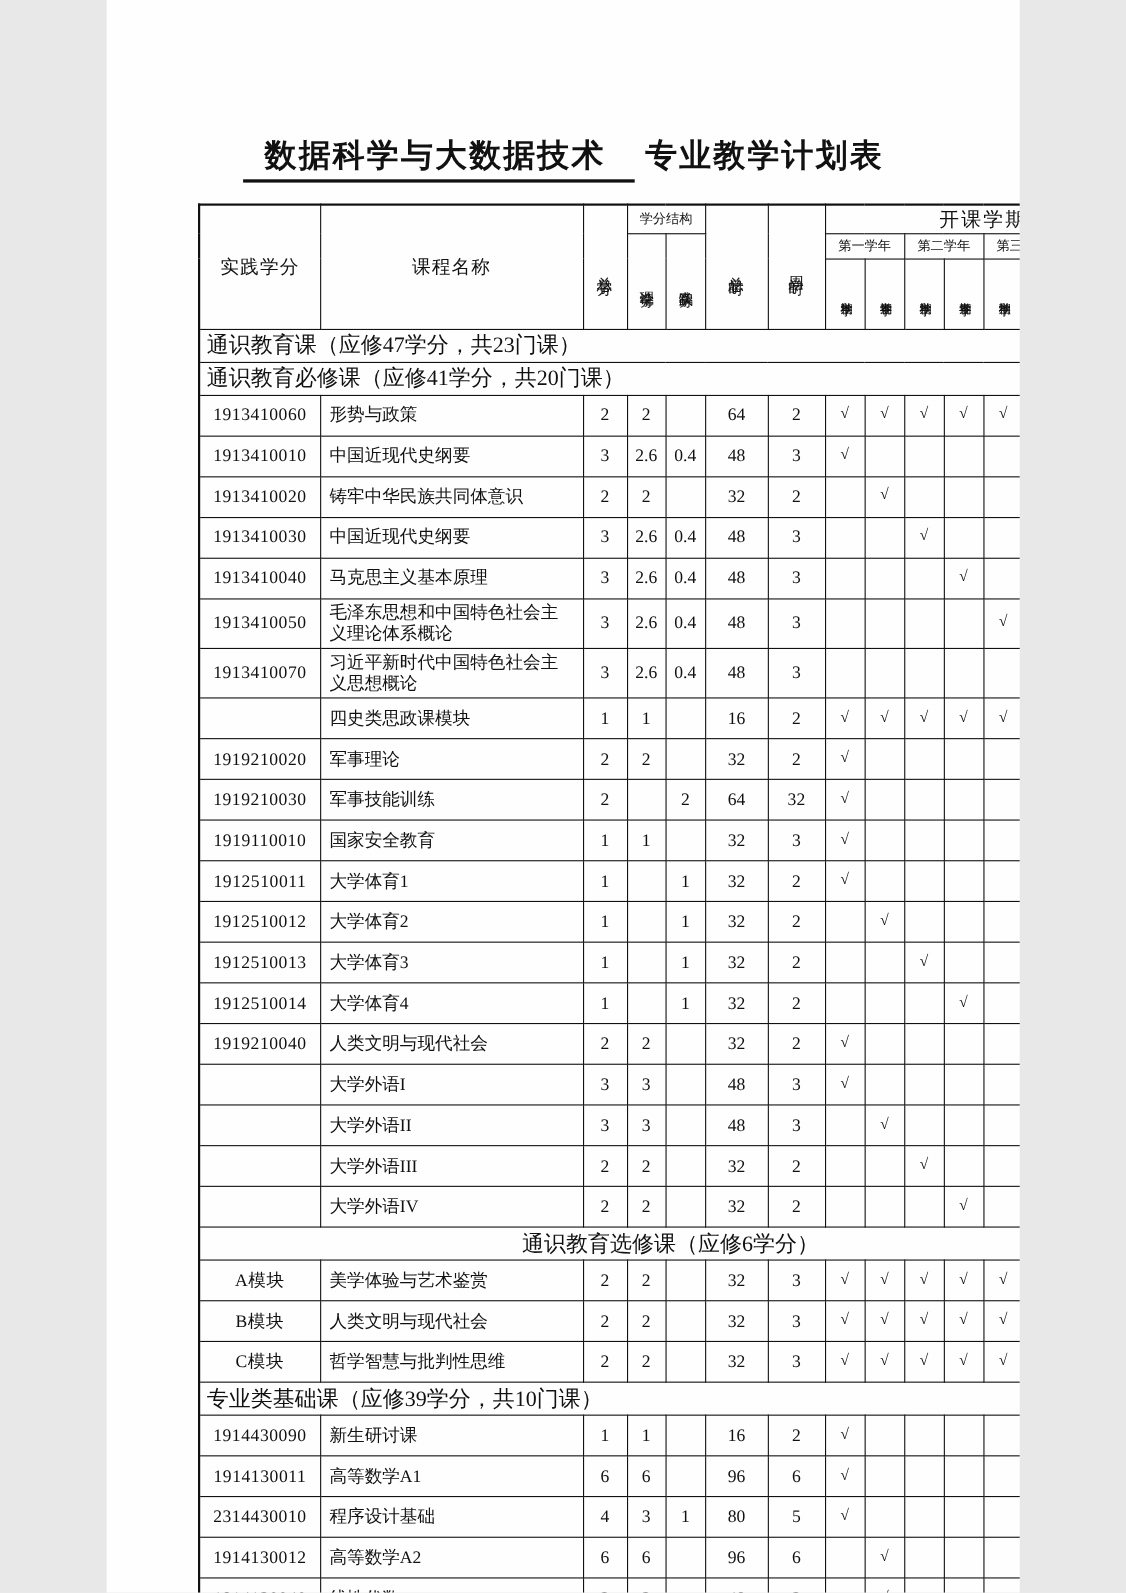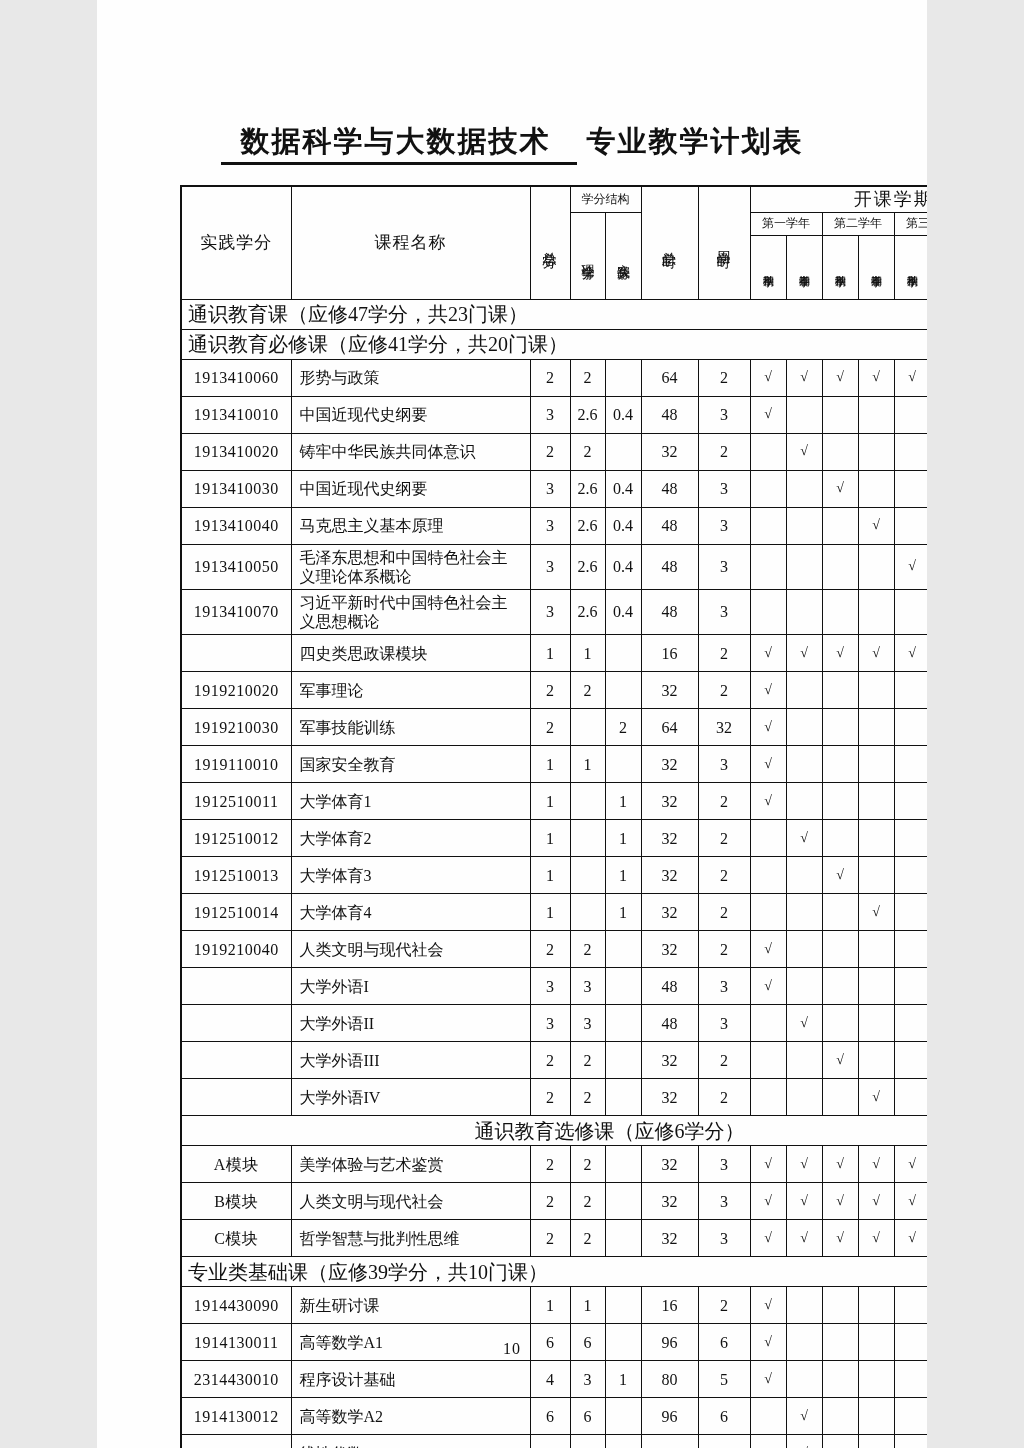--- a/index.html
+++ b/index.html
@@ -627,15 +627,14 @@
             <td class="check"></td>
             <td class="check"></td>
             <td class="check"></td>
             <td class="check"></td>
             <td class="check"></td>
           </tr>
         </tbody>
     </table>
   </div>
 
-  <div class="pageno">10</div>
 
 </div>
 
 </body></html>

